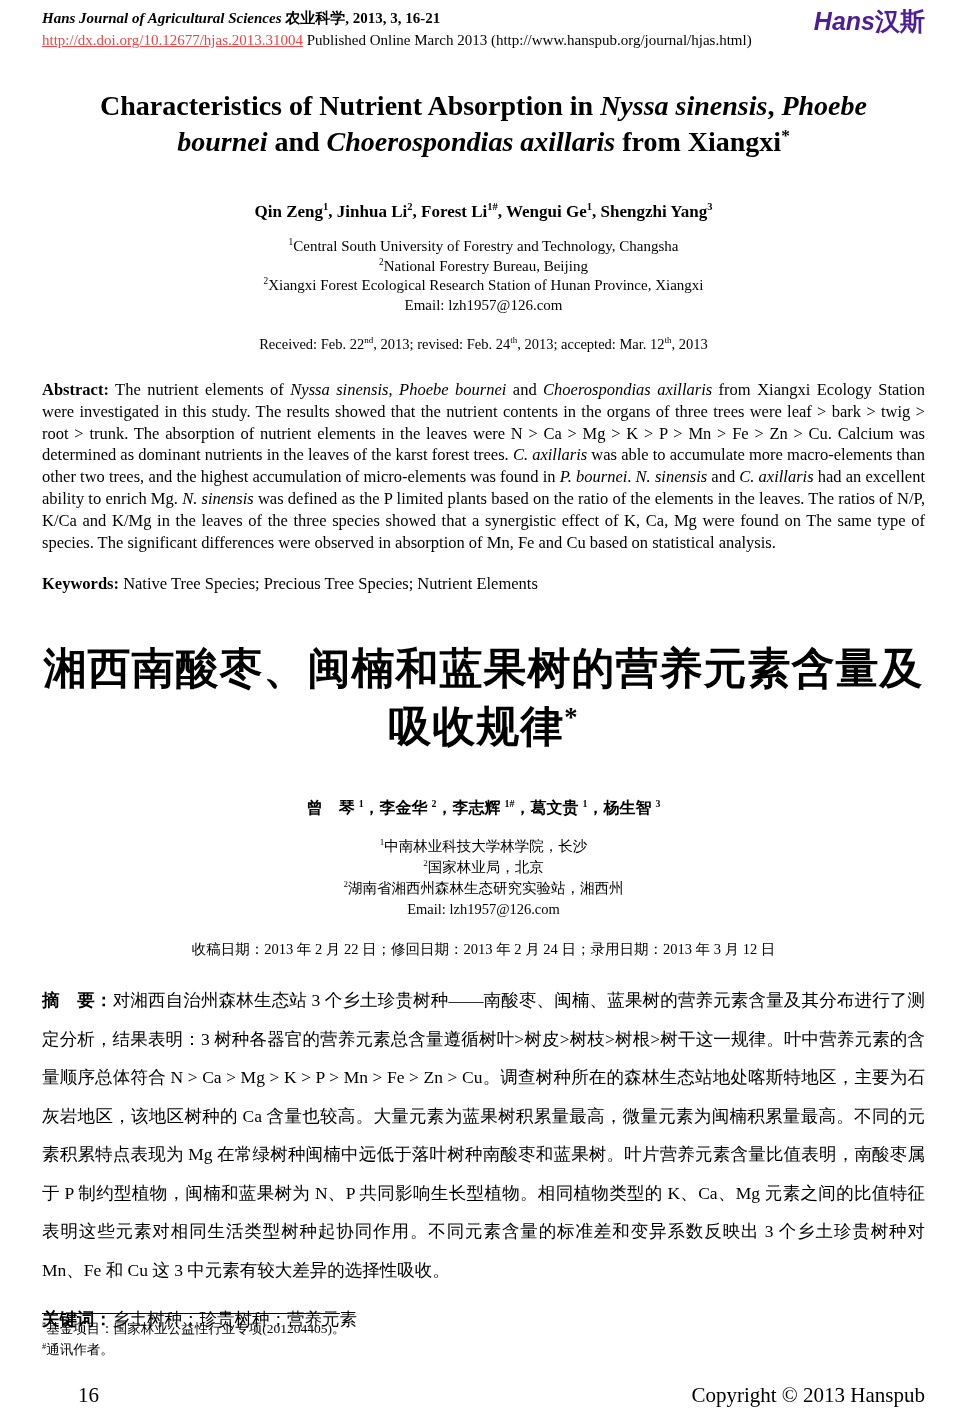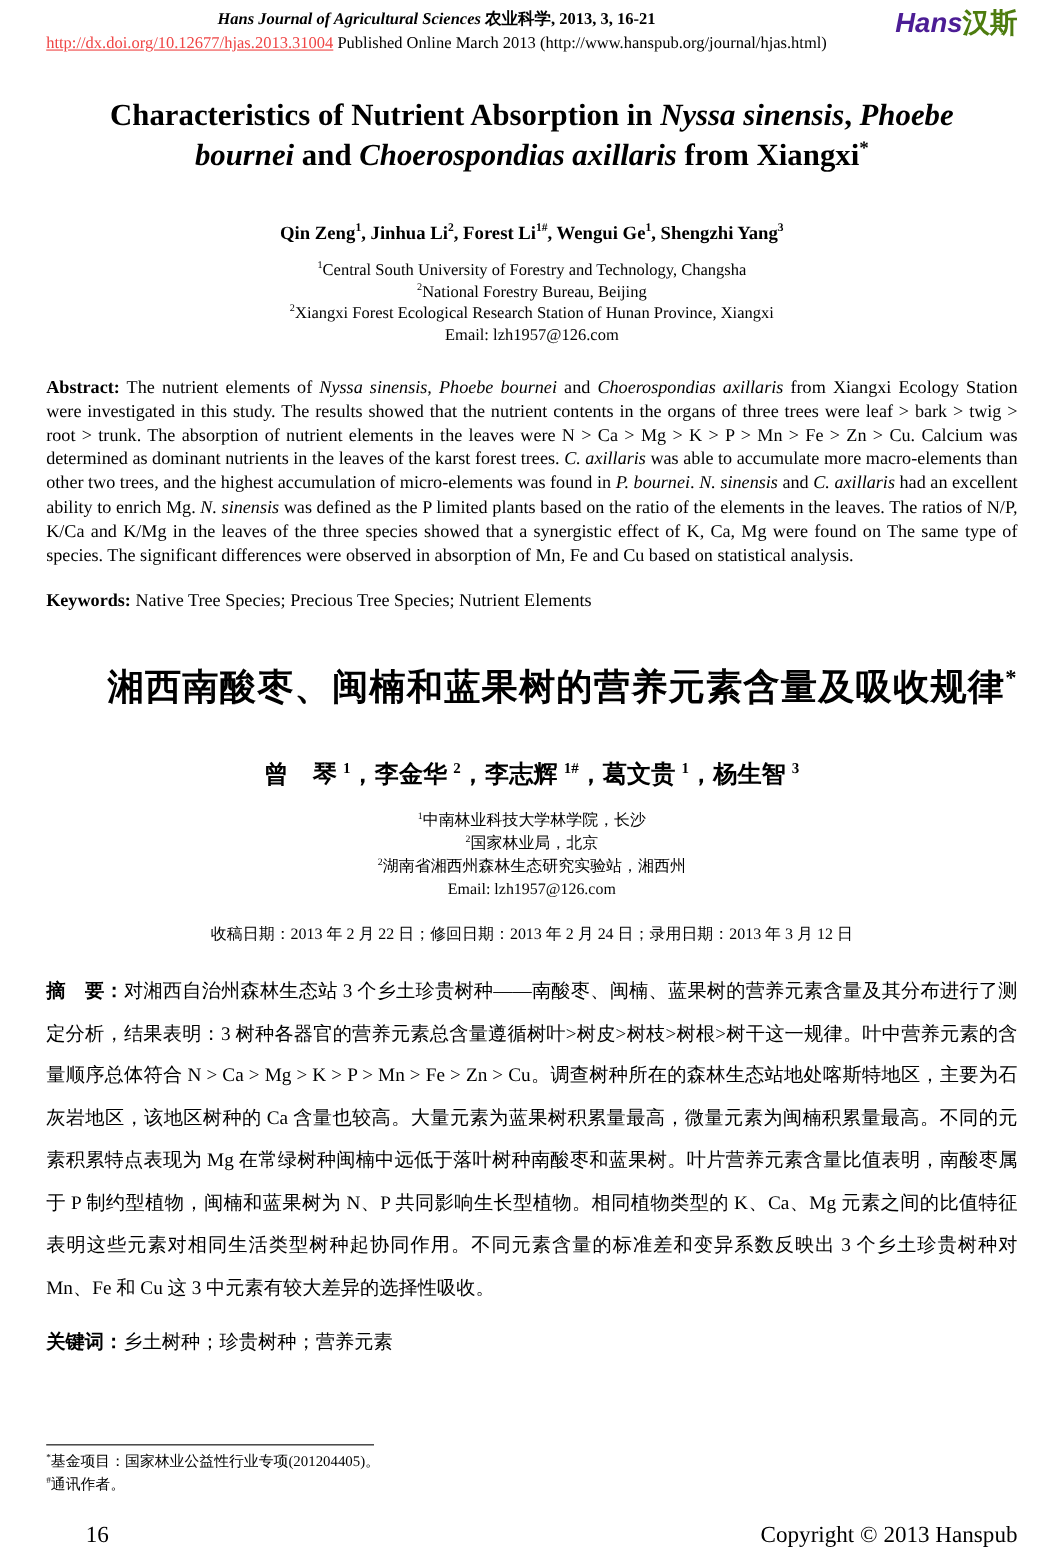--- a/index.html
+++ b/index.html
@@ -6,37 +6,37 @@
   body {
     width: 967px; height: 1417px;
     background: #ffffff; color: #000;
     font-family: "Liberation Serif", serif;
     position: relative; overflow: hidden;
   }
   .page { padding: 8px 42px 0 42px; }
 
   
   .hdr { display: flex; justify-content: space-between; align-items: flex-start; }
-  .hdr-left { font-size: 15px; line-height: 20px; text-align: center; }
+  .hdr-left { font-size: 15px; line-height: 20px; }
   .hdr-line2 { margin-top: 2px; }
   .logo { font-family: "Liberation Sans", sans-serif; font-weight: bold; font-size: 25px; white-space: nowrap; line-height: 26px; }
   .logo .hans { font-style: italic; }
   a.doi { cursor: pointer; }
 
   
   .title { margin: 38px 20px 0 20px; font-size: 28px; font-weight: bold; text-align: center; line-height: 36px; }
   .authors { margin-top: 42px; font-size: 17px; font-weight: bold; text-align: center; }
   .affils { margin-top: 15px; font-size: 15px; text-align: center; line-height: 19.5px; }
   .received { margin-top: 21px; font-size: 14.5px; text-align: center; }
   .abstract { margin-top: 26px; font-size: 16.5px; line-height: 21.8px; text-align: justify; }
   .keywords { margin-top: 21px; font-size: 16.5px; }
 
   
-  .cn-title { margin-top: 46px; font-size: 33px; font-weight: bold; text-align: right; letter-spacing: 1px; }
-  .cn-authors { margin-top: 42px; font-size: 22px; font-weight: bold; text-align: center; }
+  .cn-title { margin-top: 46px; font-size: 43px; font-weight: bold; text-align: center; letter-spacing: 1px; }
+  .cn-authors { margin-top: 42px; font-size: 16px; font-weight: bold; text-align: center; }
   .cn-affils { margin-top: 17px; font-size: 14.5px; text-align: center; line-height: 21px; }
   .cn-received { margin-top: 20px; font-size: 14.5px; text-align: center; }
   .cn-abstract { margin-top: 22px; font-size: 17.5px; line-height: 38.5px; text-align: justify; }
   .cn-keywords { margin-top: 2px; font-size: 17.5px; }
 
   
   .footnotes { position: absolute; left: 42px; right: 60px; top: 1313px; }
   .fn-rule { width: 298px; height: 0; border-top: 1.6px solid #000; margin-bottom: 4px; }
   .fn-line { font-size: 13.5px; line-height: 21px; }
   .footer { position: absolute; left: 42px; right: 42px; bottom: 9px;
@@ -50,35 +50,36 @@
 <div class="page">
 
   <div class="hdr">
     <div class="hdr-left">
       <div class="hdr-line1"><span style="font-weight: bold; font-style: italic;">Hans Journal of Agricultural Sciences</span><span style="font-weight: bold;"> 农业科学, 2013, 3, 16-21</span></div>
       <div class="hdr-line2">
         <a class="doi" style="text-decoration: underline; color: #ef4444;">http://dx.doi.org/10.12677/hjas.2013.31004</a><span>    Published Online March 2013 (http://www.hanspub.org/journal/hjas.html)</span>
       </div>
     </div>
     <div class="logo">
-      <span class="hans" style="color: #4c1d95;">Hans</span><span class="cn" style="color: #4d7c0f;">汉斯</span>
+      <span class="hans" style="color: #4c1d95;">Hans</span><span class="cn" style="color: #4c1d95;">汉斯</span>
     </div>
   </div>
 
   <h1 class="title"><span>Characteristics of Nutrient Absorption in </span><span style="font-style: italic;">Nyssa sinensis</span><span>, </span><span style="font-style: italic;">Phoebe bournei</span><span> and </span><span style="font-style: italic;">Choerospondias axillaris</span><span> from Xiangxi</span><sup>*</sup></h1>
 
   <div class="authors"><span>Qin Zeng</span><sup>1</sup><span>, Jinhua Li</span><sup>2</sup><span>, Forest Li</span><sup>1#</sup><span>, Wengui Ge</span><sup>1</sup><span>, Shengzhi Yang</span><sup>3</sup></div>
 
   <div class="affils">
     <div><sup>1</sup><span>Central South University of Forestry and Technology, Changsha</span></div>
     <div><sup>2</sup><span>National Forestry Bureau, Beijing</span></div>
     <div><sup>2</sup><span>Xiangxi Forest Ecological Research Station of Hunan Province, Xiangxi</span></div>
     <div>Email: lzh1957@126.com</div>
   </div>
 
+  <div class="received"><span>Received: Feb. 22</span><sup>nd</sup><span>, 2013; revised: Feb. 24</span><sup>th</sup><span>, 2013; accepted: Mar. 12</span><sup>th</sup><span>, 2013</span></div>
 
   <p class="abstract"><span style="font-weight: bold;">Abstract:</span><span> The nutrient elements of </span><span style="font-style: italic;">Nyssa sinensis</span><span>, </span><span style="font-style: italic;">Phoebe bournei</span><span> and </span><span style="font-style: italic;">Choerospondias axillaris</span><span> from Xiangxi Ecology Station were investigated in this study. The results showed that the nutrient contents in the organs of three trees were leaf &gt; bark &gt; twig &gt; root &gt; trunk. The absorption of nutrient elements in the leaves were N &gt; Ca &gt; Mg &gt; K &gt; P &gt; Mn &gt; Fe &gt; Zn &gt; Cu. Calcium was determined as dominant nutrients in the leaves of the karst forest trees. </span><span style="font-style: italic;">C. axillaris</span><span> was able to accumulate more macro-elements than other two trees, and the highest accumulation of micro-elements was found in </span><span style="font-style: italic;">P. bournei</span><span>. </span><span style="font-style: italic;">N. sinensis</span><span> and </span><span style="font-style: italic;">C. axillaris</span><span> had an excellent ability to enrich Mg. </span><span style="font-style: italic;">N. sinensis</span><span> was defined as the P limited plants based on the ratio of the elements in the leaves. The ratios of N/P, K/Ca and K/Mg in the leaves of the three species showed that a synergistic effect of K, Ca, Mg were found on The same type of species. The significant differences were observed in absorption of Mn, Fe and Cu based on statistical analysis.</span></p>
 
   <div class="keywords"><span style="font-weight: bold;">Keywords:</span><span> Native Tree Species; Precious Tree Species; Nutrient Elements</span></div>
 
   <h1 class="cn-title"><span>湘西南酸枣、闽楠和蓝果树的营养元素含量及吸收规律</span><sup>*</sup></h1>
 
   <div class="cn-authors"><span>曾　琴 </span><sup>1</sup><span>，李金华 </span><sup>2</sup><span>，李志辉 </span><sup>1#</sup><span>，葛文贵 </span><sup>1</sup><span>，杨生智 </span><sup>3</sup></div>
 
   <div class="cn-affils">

